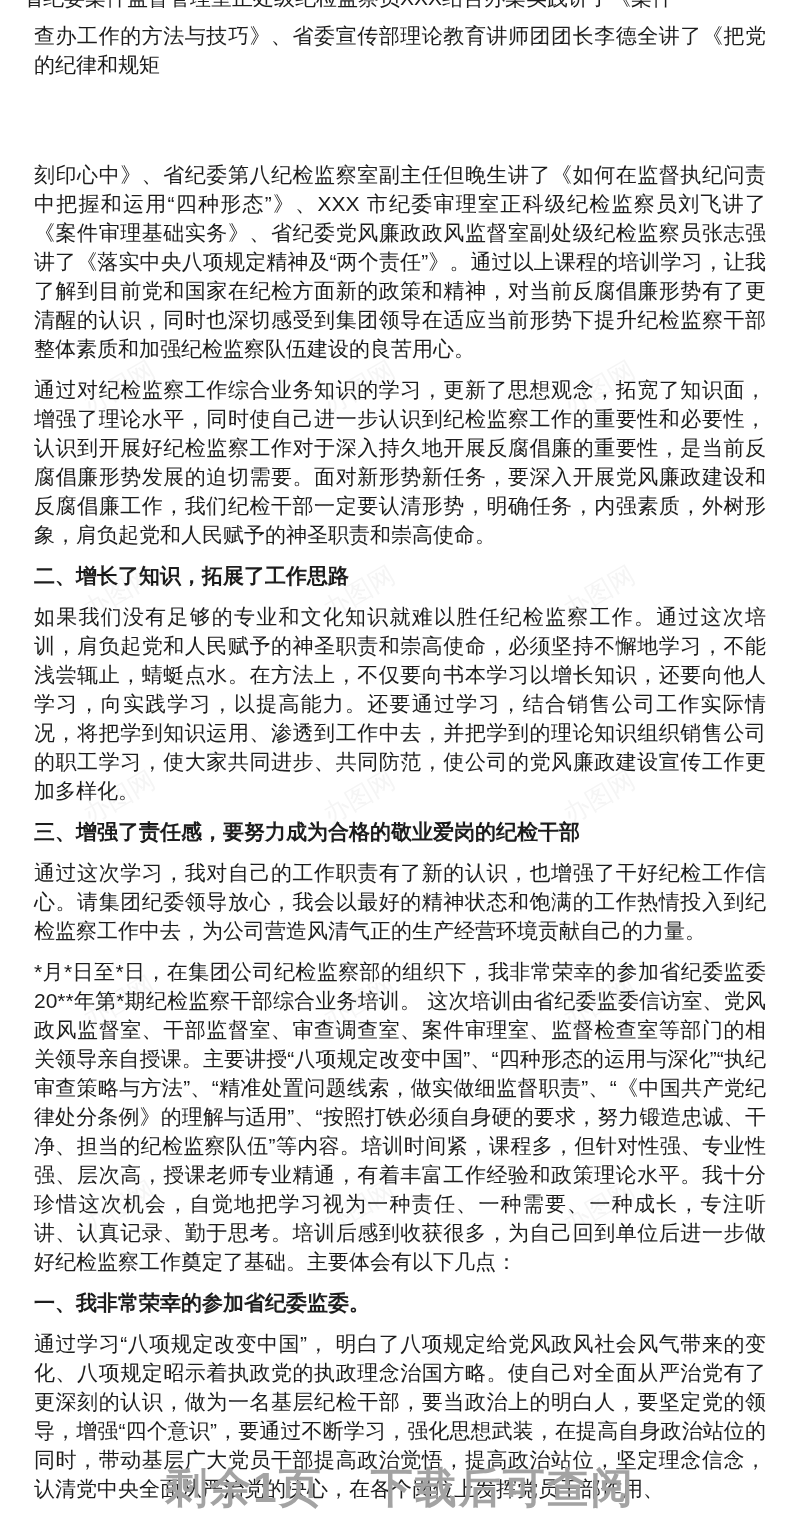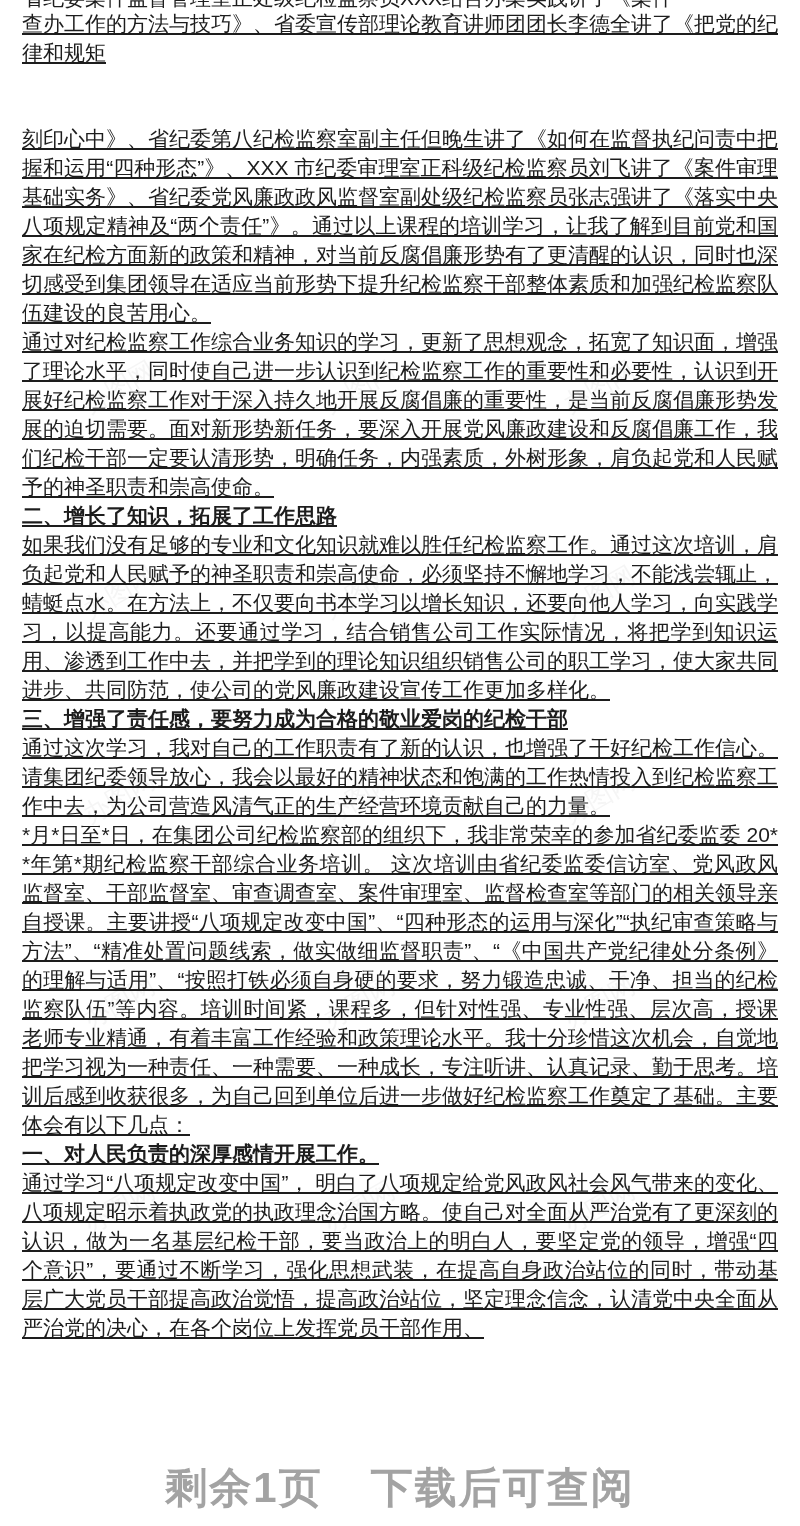--- a/index.html
+++ b/index.html
@@ -32,22 +32,21 @@
   }
   .clip-line .inner {
     display: block;
     margin-top: -17px;
   }
   
   .page-gap {
     height: 57px;
   }
   .para {
-    margin: 0;
-    text-decoration: underline;
+    margin: 12px;
   }
   .para.heading {
     font-weight: bold;
   }
   .preview-footer {
     position: absolute;
     top: 1420px;
     left: 0;
     width: 100%;
     text-align: center;
@@ -111,21 +110,21 @@
     <div class="page-gap"></div>
 
     <div id="paragraphs">
         <p class="para">刻印心中》、省纪委第八纪检监察室副主任但晚生讲了《如何在监督执纪问责中把握和运用“四种形态”》、XXX 市纪委审理室正科级纪检监察员刘飞讲了《案件审理基础实务》、省纪委党风廉政政风监督室副处级纪检监察员张志强讲了《落实中央八项规定精神及“两个责任”》。通过以上课程的培训学习，让我了解到目前党和国家在纪检方面新的政策和精神，对当前反腐倡廉形势有了更清醒的认识，同时也深切感受到集团领导在适应当前形势下提升纪检监察干部整体素质和加强纪检监察队伍建设的良苦用心。</p>
         <p class="para">通过对纪检监察工作综合业务知识的学习，更新了思想观念，拓宽了知识面，增强了理论水平，同时使自己进一步认识到纪检监察工作的重要性和必要性，认识到开展好纪检监察工作对于深入持久地开展反腐倡廉的重要性，是当前反腐倡廉形势发展的迫切需要。面对新形势新任务，要深入开展党风廉政建设和反腐倡廉工作，我们纪检干部一定要认清形势，明确任务，内强素质，外树形象，肩负起党和人民赋予的神圣职责和崇高使命。</p>
         <p class="para heading">二、增长了知识，拓展了工作思路</p>
         <p class="para">如果我们没有足够的专业和文化知识就难以胜任纪检监察工作。通过这次培训，肩负起党和人民赋予的神圣职责和崇高使命，必须坚持不懈地学习，不能浅尝辄止，蜻蜓点水。在方法上，不仅要向书本学习以增长知识，还要向他人学习，向实践学习，以提高能力。还要通过学习，结合销售公司工作实际情况，将把学到知识运用、渗透到工作中去，并把学到的理论知识组织销售公司的职工学习，使大家共同进步、共同防范，使公司的党风廉政建设宣传工作更加多样化。</p>
         <p class="para heading">三、增强了责任感，要努力成为合格的敬业爱岗的纪检干部</p>
         <p class="para">通过这次学习，我对自己的工作职责有了新的认识，也增强了干好纪检工作信心。请集团纪委领导放心，我会以最好的精神状态和饱满的工作热情投入到纪检监察工作中去，为公司营造风清气正的生产经营环境贡献自己的力量。</p>
         <p class="para">*月*日至*日，在集团公司纪检监察部的组织下，我非常荣幸的参加省纪委监委 20**年第*期纪检监察干部综合业务培训。 这次培训由省纪委监委信访室、党风政风监督室、干部监督室、审查调查室、案件审理室、监督检查室等部门的相关领导亲自授课。主要讲授“八项规定改变中国”、“四种形态的运用与深化”“执纪审查策略与方法”、“精准处置问题线索，做实做细监督职责”、“《中国共产党纪律处分条例》的理解与适用”、“按照打铁必须自身硬的要求，努力锻造忠诚、干净、担当的纪检监察队伍”等内容。培训时间紧，课程多，但针对性强、专业性强、层次高，授课老师专业精通，有着丰富工作经验和政策理论水平。我十分珍惜这次机会，自觉地把学习视为一种责任、一种需要、一种成长，专注听讲、认真记录、勤于思考。培训后感到收获很多，为自己回到单位后进一步做好纪检监察工作奠定了基础。主要体会有以下几点：</p>
-        <p class="para heading">一、对人民负责的深厚感情开展工作。</p>
+        <p class="para heading">一、我非常荣幸的参加省纪委监委。</p>
         <p class="para">通过学习“八项规定改变中国”，  明白了八项规定给党风政风社会风气带来的变化、八项规定昭示着执政党的执政理念治国方略。使自己对全面从严治党有了更深刻的认识，做为一名基层纪检干部，要当政治上的明白人，要坚定党的领导，增强“四个意识”，要通过不断学习，强化思想武装，在提高自身政治站位的同时，带动基层广大党员干部提高政治觉悟，提高政治站位，坚定理念信念，认清党中央全面从严治党的决心，在各个岗位上发挥党员干部作用、</p>
       </div>
   </div>
 
   <div class="preview-footer">
     <span>剩余1页</span><span class="gap"></span><span>下载后可查阅</span>
   </div>
 
 </div>
 

